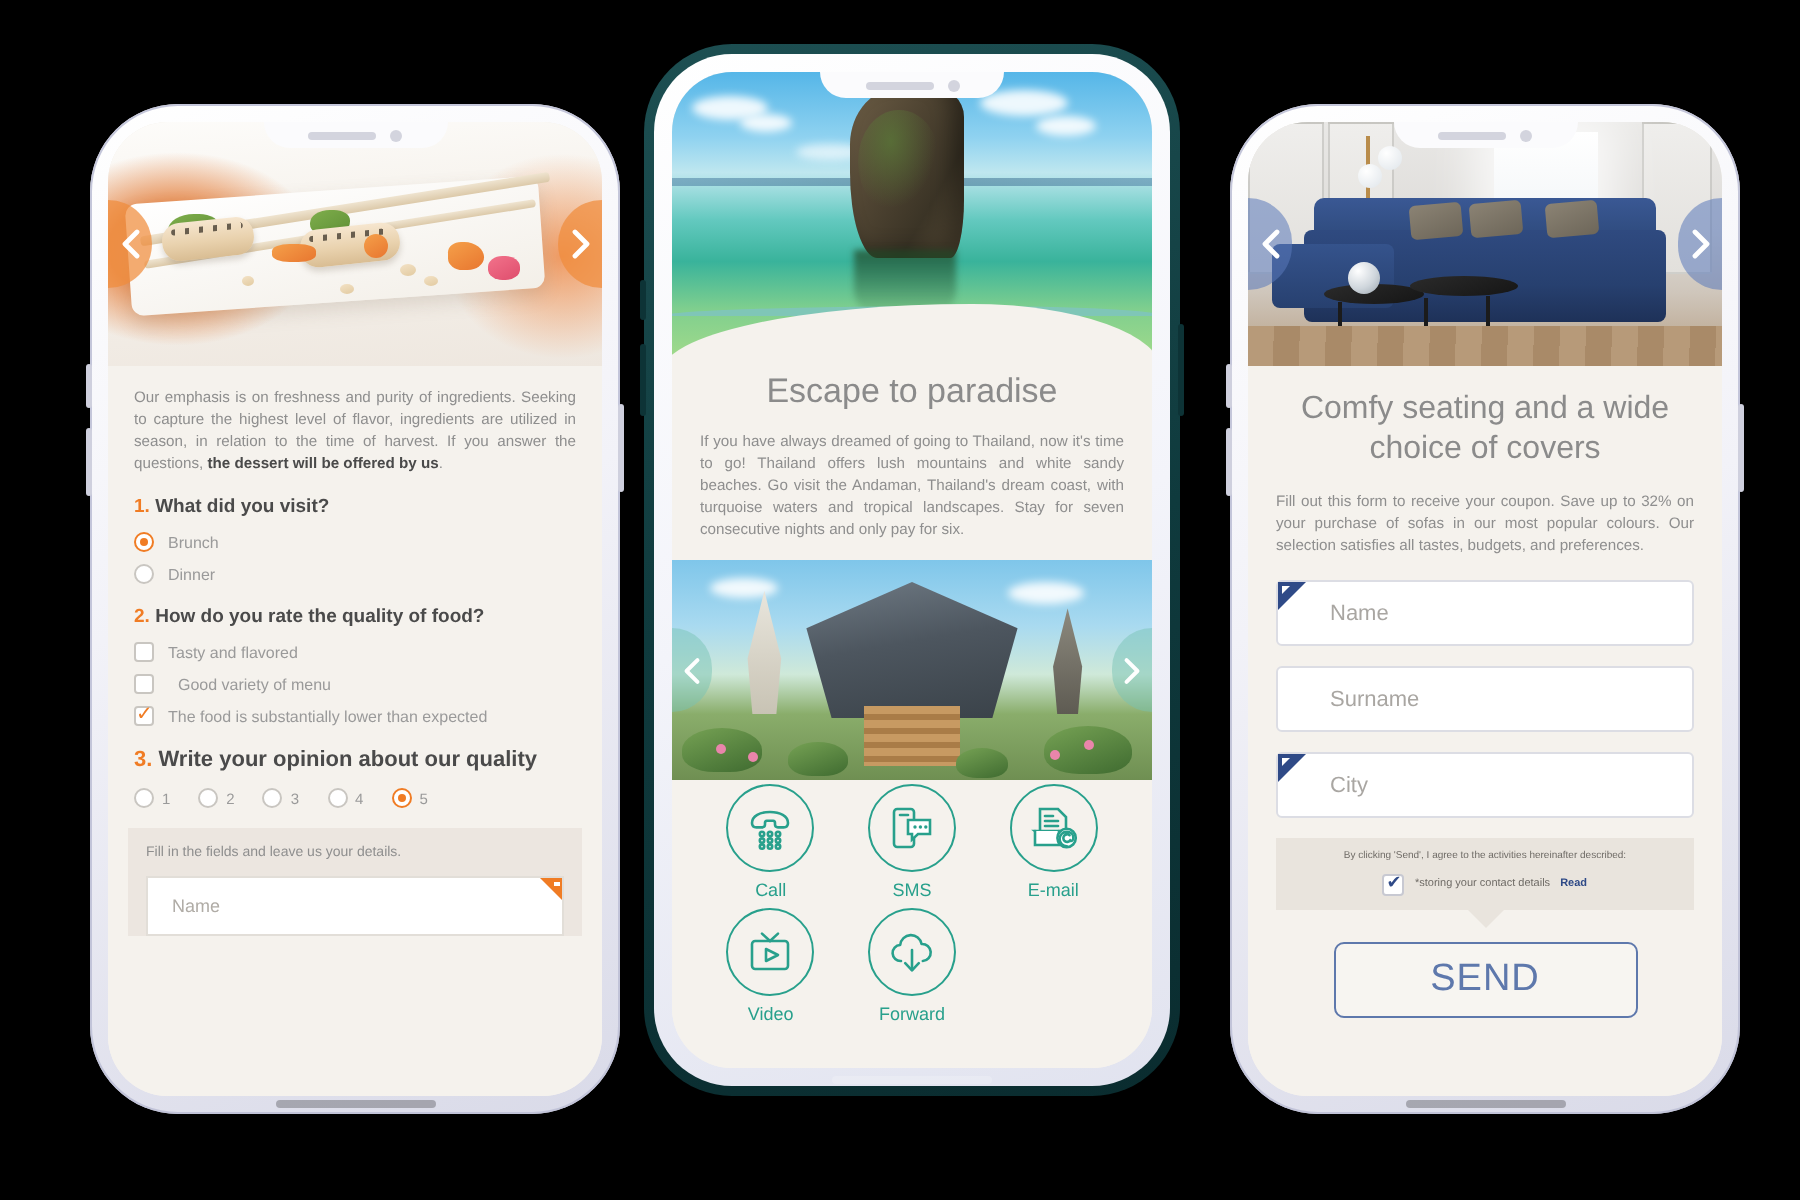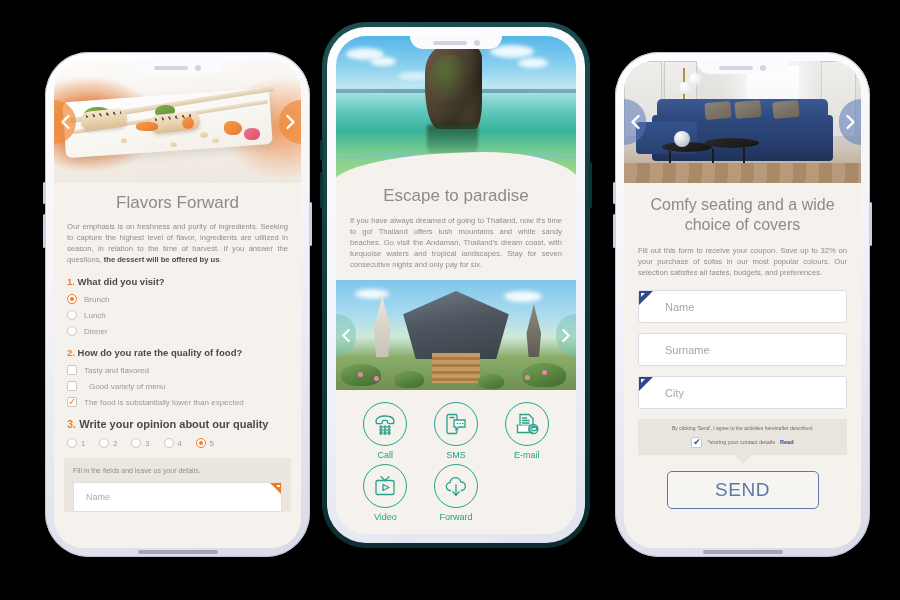--- a/index.html
+++ b/index.html
@@ -308,21 +308,21 @@
     clip-path: polygon(0 0, 100% 0, 0 100%);
   }
   .corner-blue::after{
     content:""; position:absolute; left:2px; top:2px; width:4px;height:4px;
     background:#fff; clip-path: polygon(0 0,100% 0,0 100%);
   }
 
   
   .icon-grid {
     display:grid; grid-template-columns: repeat(3,1fr);
-    row-gap: 4px; padding: 12px 14px 6px;
+    row-gap: 4px; padding: 2px 14px 6px;
   }
   .icon-cell { display:flex; flex-direction:column; align-items:center; gap:4px; }
   .icon-circle {
     width:44px;height:44px;border-radius:50%;
     border:1.6px solid #28a08c;
     display:flex;align-items:center;justify-content:center;
   }
   .icon-label { color:#28a08c; font-size:9px; }
 
   
@@ -401,36 +401,31 @@
             </svg>
           </div>
           <div class="nav-arrow orb-orange-r" style="right:0; width:22px; height:44px;">
             <svg class="chev" width="11" height="16" viewBox="0 0 11 16">
               <polyline points="2.5,2 8.5,8 2.5,14" fill="none" stroke="#fff" stroke-width="2.4" stroke-linecap="round" stroke-linejoin="round"></polyline>
             </svg>
           </div>
         </div>
 
         <div style="padding:10px 13px 0;">
-          <div class="title" style="font-size:17px; margin-bottom:8px;">Flavors Forward</div>
           <p class="body-copy" style="font-size:7.6px;">
             <span>Our emphasis is on freshness and purity of ingredients. Seeking to capture the highest level of flavor, ingredients are utilized in season, in relation to the time of harvest. If you answer the questions, </span><b>the dessert will be offered by us</b><span>.</span>
           </p>
 
           <div class="q-head" style="font-size:9.5px; margin:11px 0 7px;">
             <span class="q-num">1.</span>
             <span>What did you visit?</span>
           </div>
           <div class="opt-row" style="margin-bottom:6px;">
             <span class="radio on"></span>
             <span class="opt-label" style="font-size:8px;">Brunch</span>
-          </div>
-          <div class="opt-row" style="margin-bottom:6px;">
-            <span class="radio"></span>
-            <span class="opt-label" style="font-size:8px;">Lunch</span>
           </div>
           <div class="opt-row" style="margin-bottom:0;">
             <span class="radio"></span>
             <span class="opt-label" style="font-size:8px;">Dinner</span>
           </div>
 
           <div class="q-head" style="font-size:9.5px; margin:11px 0 7px;">
             <span class="q-num">2.</span>
             <span>How do you rate the quality of food?</span>
           </div>

